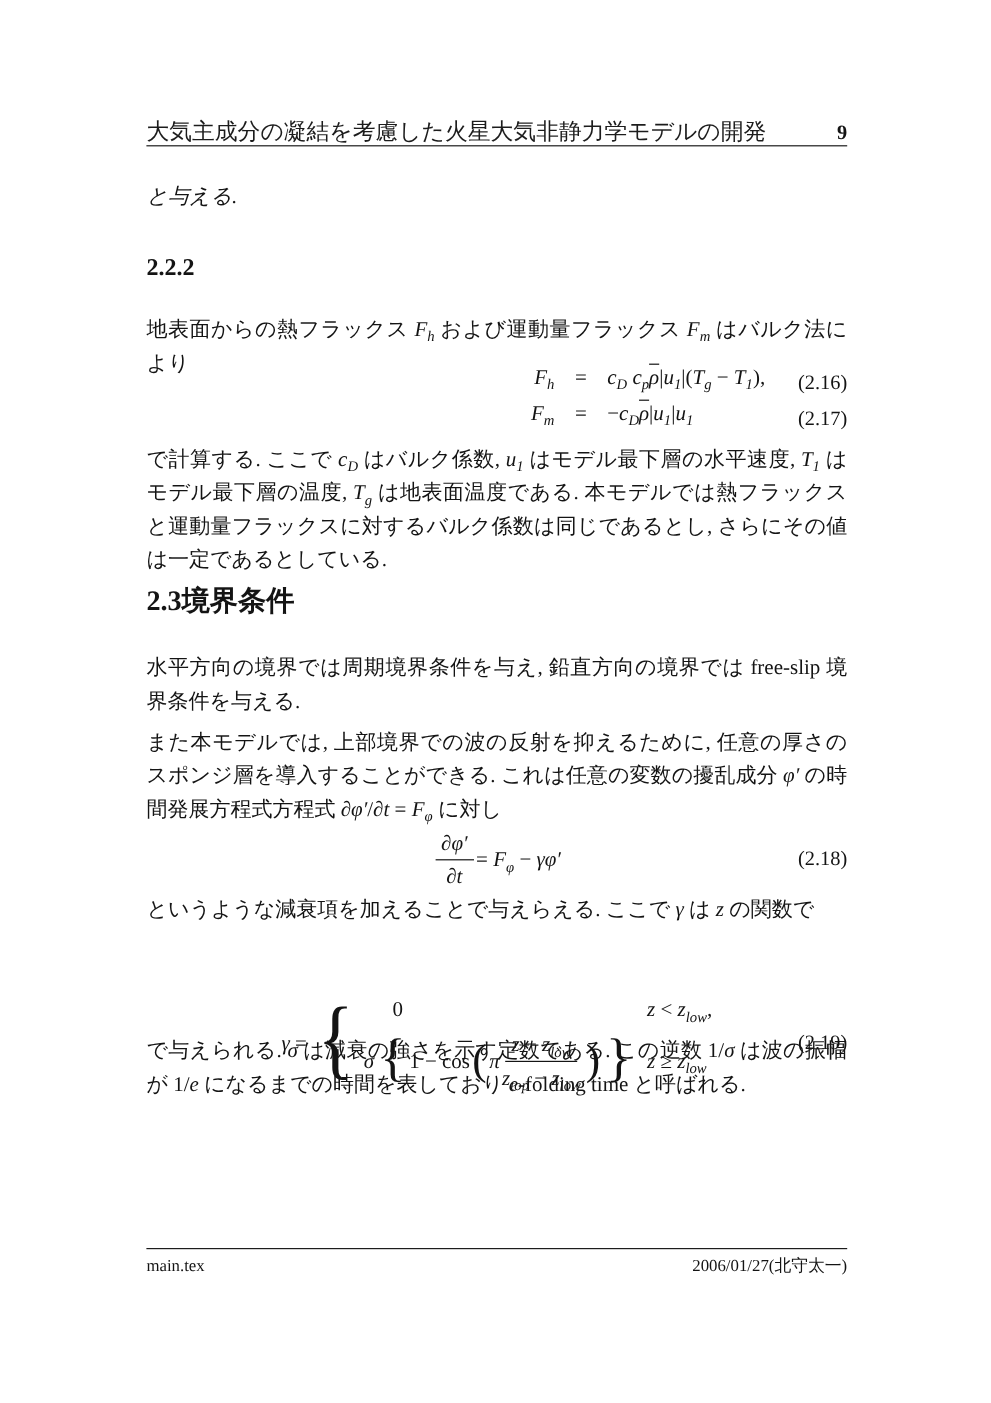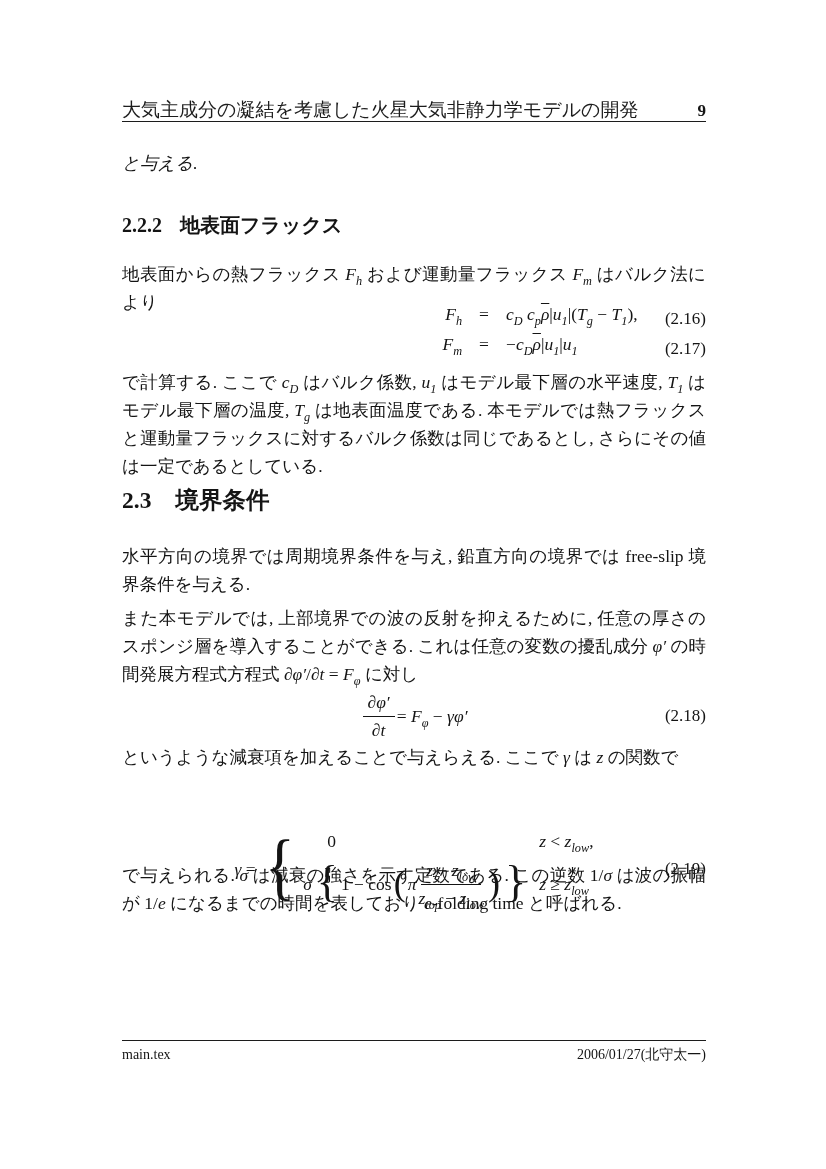--- a/index.html
+++ b/index.html
@@ -24,21 +24,21 @@
   
   .body-text { font-size: 17.5px; line-height: 28px; text-align: justify; }
 
   
   .heading { display: flex; align-items: baseline; }
   .h-num { font-weight: bold; font-family: Liberation Serif, serif; }
   .h-jp { font-family: "Liberation Sans", "DejaVu Sans", sans-serif; font-weight: bold; }
   .h-sub { font-size: 20px; }
   .h-sub .h-num { margin-right: 18px; }
   .h-sec { font-size: 23.5px; }
-  .h-sec .h-num { margin-right: 24px; }
+  .h-sec .h-num { }
 
   
   .mi { font-style: italic; }
   .mo { font-style: normal; }
   sub.msub { font-style: italic; font-size: 70%; line-height: 0; }
   .mov { text-decoration: overline; }
   .im { white-space: nowrap; }
 
   
   .eq-row { position: relative; display: flex; justify-content: flex-end; align-items: baseline; height: 30px; font-size: 17.5px; }
@@ -78,21 +78,20 @@
   <div class="abs page-header" style="top:97px;">
     <span class="run-title">大気主成分の凝結を考慮した火星大気非静力学モデルの開発</span>
     <span class="page-num">9</span>
   </div>
   <div class="abs rule" style="top:121px;"></div>
 
   <p class="abs body-text" style="top:149px;font-style:italic;"><span>と与える.</span></p>
 
   <h3 class="abs heading h-sub" style="top:212px;">
     <span class="h-num">2.2.2</span>
-    <span class="h-jp">地表面フラックス</span>
   </h3>
 
   <p class="abs body-text" style="top:260px;"><span>地表面からの熱フラックス </span><span class="im"><span class="mi">F</span><sub class="msub">h</sub></span><span> および運動量フラックス </span><span class="im"><span class="mi">F</span><sub class="msub">m</sub></span><span> はバルク法により</span></p>
 
   <div class="abs" style="top:304px;">
     <div class="eq-row">
       <span class="eq1-lhs"><span class="mi">F</span><sub class="msub">h</sub></span>
       <span class="eq1-rel">=</span>
       <span class="eq1-rhs"><span class="mi">c</span><sub class="msub">D</sub><span class="mo"> </span><span class="mi">c</span><sub class="msub">p</sub><span class="mi mov">ρ</span><span class="mo">|</span><span class="mi">u</span><sub class="msub">1</sub><span class="mo">|(</span><span class="mi">T</span><sub class="msub">g</sub><span class="mo"> − </span><span class="mi">T</span><sub class="msub">1</sub><span class="mo">),</span></span>
       <span class="eq-num">(2.16)</span>

